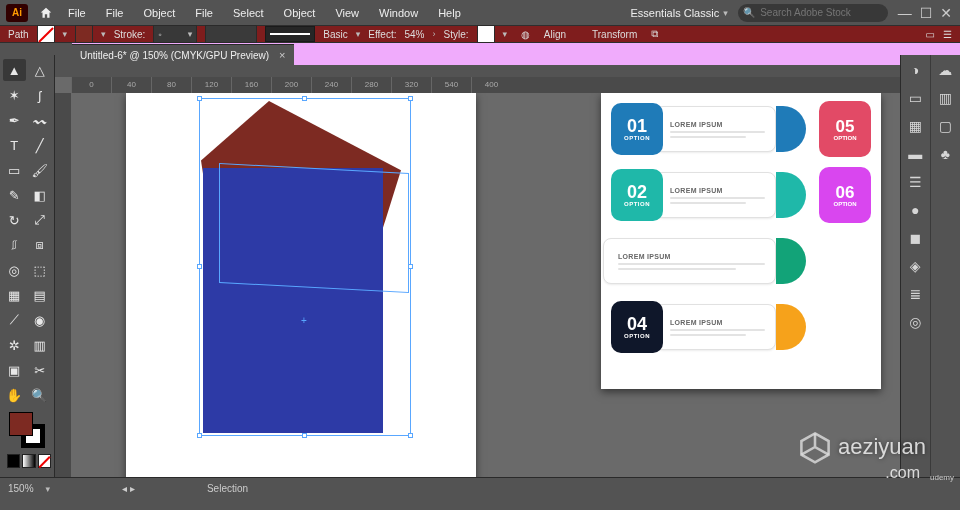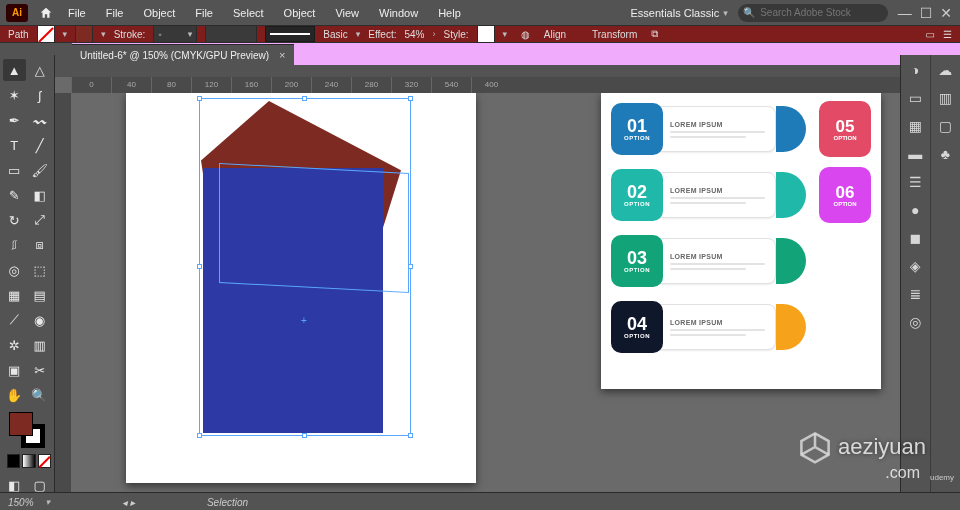--- a/index.html
+++ b/index.html
@@ -76,21 +76,21 @@
 .mini-sw { display:flex; gap:2px; padding-left:4px; }
 .mini-sw div { width:14px; height:14px; border:1px solid #222; }
 
 
 .right-strip { position:absolute; top:55px; right:0; width:60px; bottom:18px; background:#535353; border-left:1px solid #2a2a2a; display:flex; }
 .rc1,.rc2 { width:30px; display:flex; flex-direction:column; align-items:center; padding-top:6px; gap:10px; }
 .rc1 { border-right:1px solid #3a3a3a; }
 .ricon { width:18px; height:18px; color:#d6d6d6; font-size:14px; display:flex; align-items:center; justify-content:center; }
 
 
-.status { position:absolute; bottom:0; left:0; right:0; height:18px; background:#535353; border-top:1px solid #2a2a2a; display:flex; align-items:flex-start; color:#ccc; font-size:10px; padding:4px 8px; gap:12px;font-style:italic; }
+.status { position:absolute; bottom:0; left:0; right:0; height:18px; background:#535353; border-top:1px solid #2a2a2a; display:flex; align-items:flex-end; color:#ccc; font-size:10px; padding:16px 8px; gap:12px; }
 
 
 .wm { position:absolute; right:34px; bottom:46px; color:rgba(255,255,255,.78); font-size:22px; font-weight:500; display:flex; align-items:center; gap:6px; text-shadow:0 0 4px rgba(0,0,0,.5); }
 .wm-sub { position:absolute; right:40px; bottom:28px; color:rgba(255,255,255,.78); font-size:16px; }
 .cube { width:34px; height:34px; opacity:.78; }
 .ud { position:absolute; right:6px; bottom:28px; color:#ccc; font-size:8px; transform:rotate(0); }
 </style>
 </head>
 <body>
 
@@ -290,24 +290,20 @@
             <span class="o">OPTION</span>
           </div>
         <div class="info-body">
             <span class="t">LOREM IPSUM</span>
             <div class="l"></div>
             <div class="l" style="width:80%"></div>
           </div>
         <div class="info-tail" style="background:#1fb8a9"></div>
       </div>
       <div class="info-row r3">
-        <div class="num-badge" style="background:#12a378">
-            <span class="n">03</span>
-            <span class="o">OPTION</span>
-          </div>
         <div class="info-body">
             <span class="t">LOREM IPSUM</span>
             <div class="l"></div>
             <div class="l" style="width:80%"></div>
           </div>
         <div class="info-tail" style="background:#12a378"></div>
       </div>
       <div class="info-row r4">
         <div class="num-badge" style="background:#0f172a">
             <span class="n">04</span>

